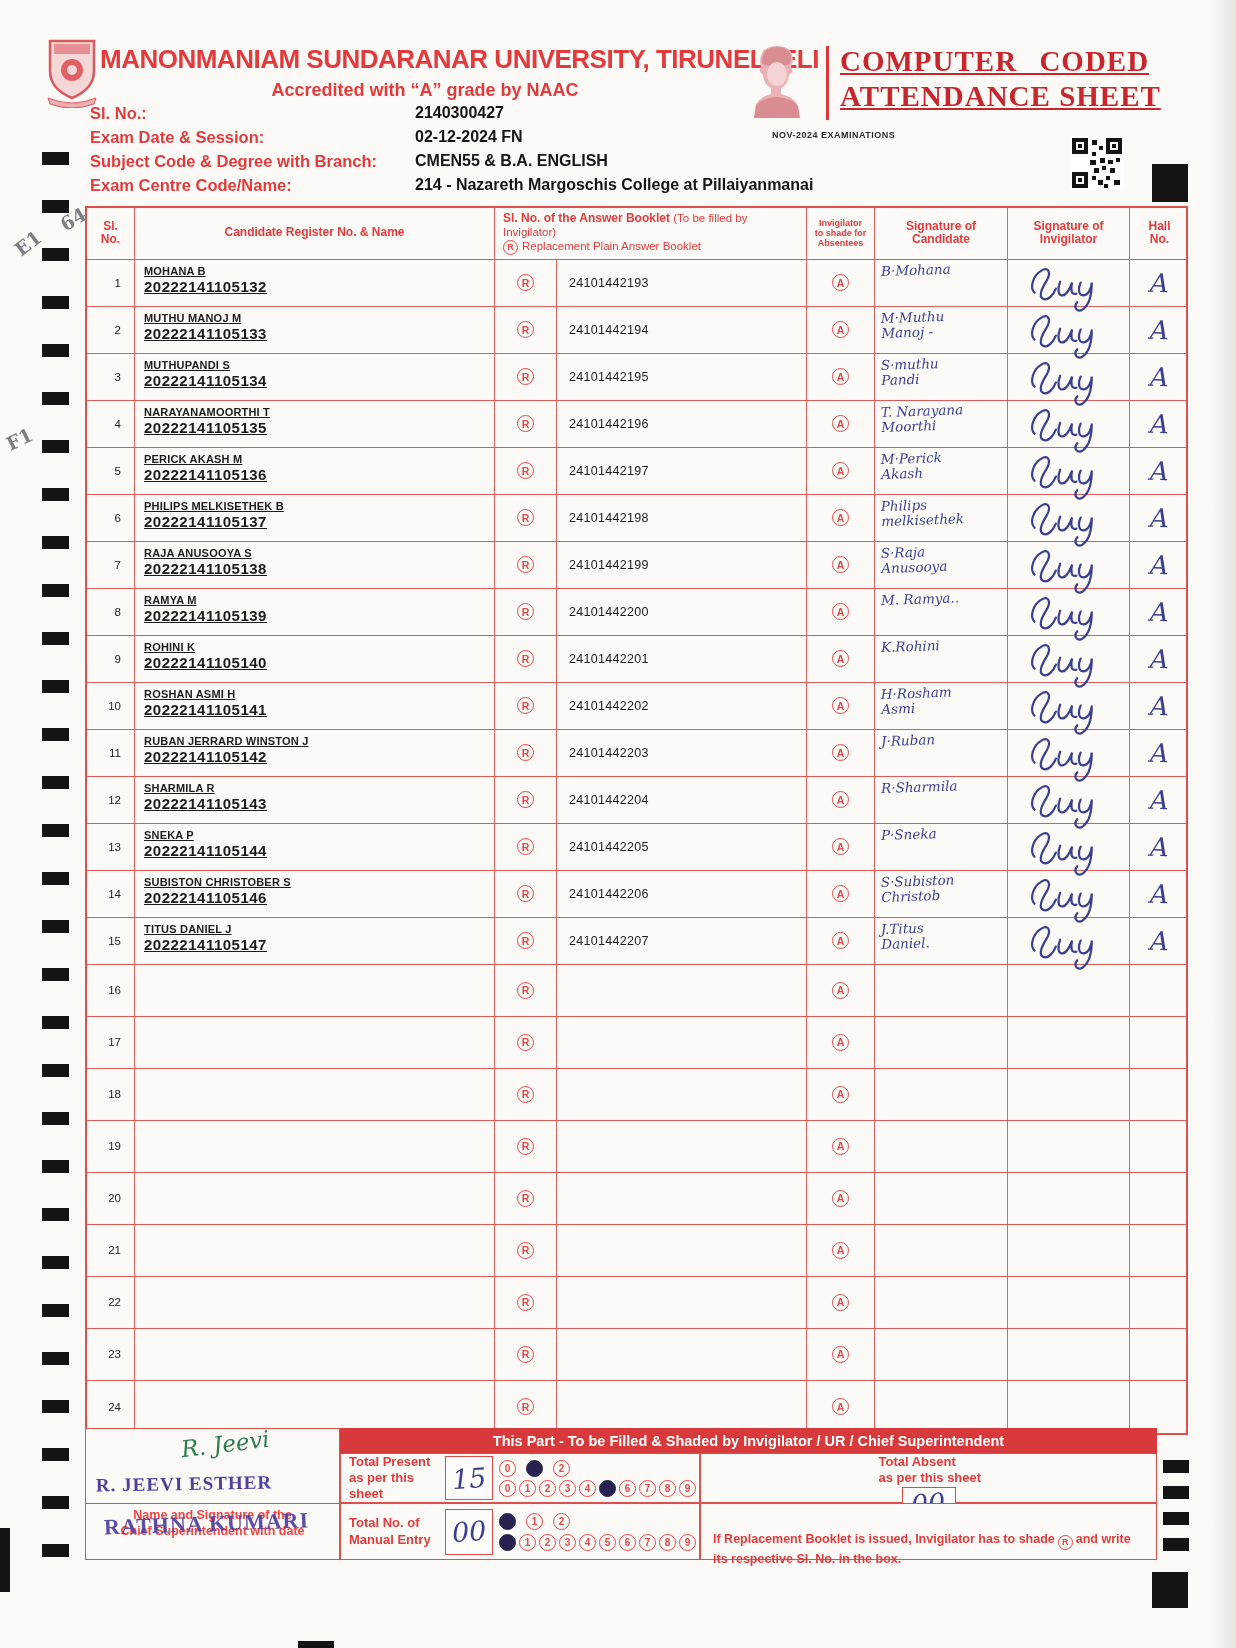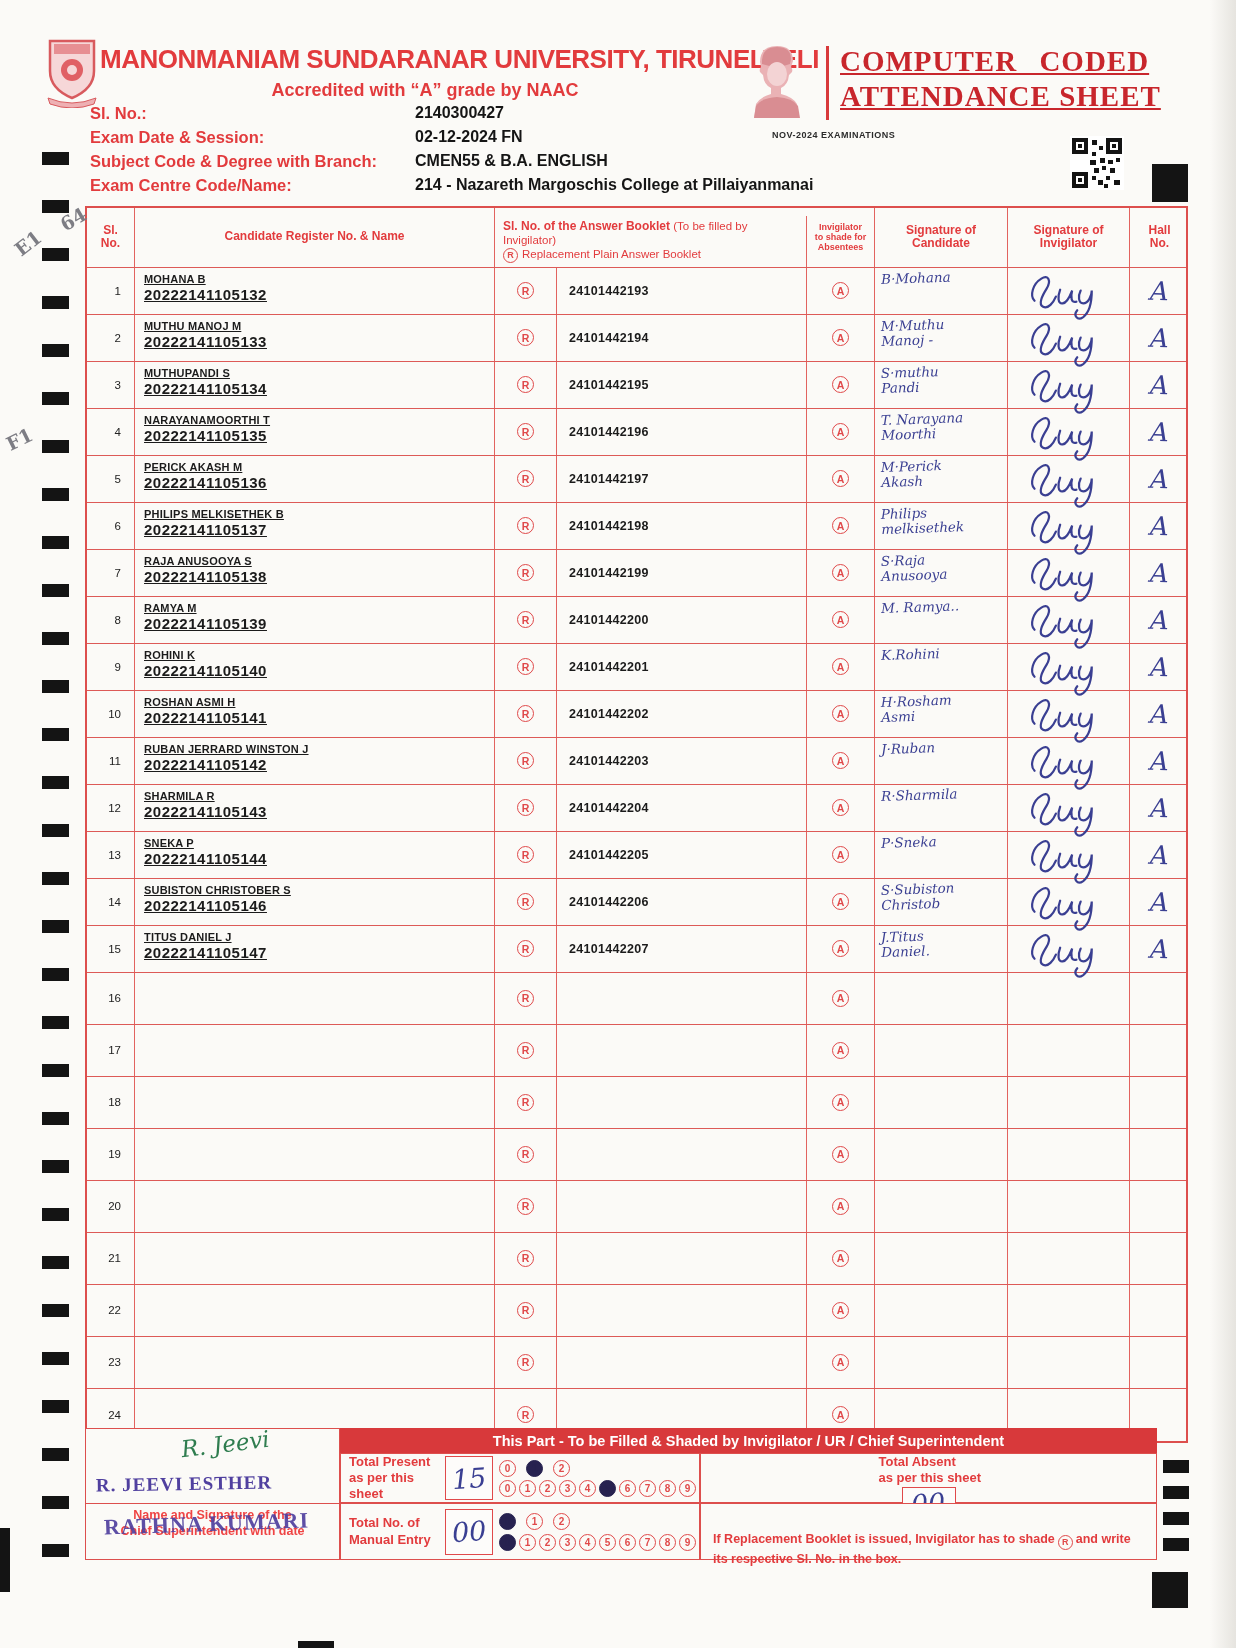--- a/index.html
+++ b/index.html
@@ -28,35 +28,35 @@
   .blk{position:absolute;background:#141414;}
 
   
   .tbl{position:absolute;left:85px;top:206px;width:1103px;border:2px solid #dd4f4d;box-sizing:border-box;}
   .thead{display:grid;grid-template-columns:48px 360px 312px 68px 133px 122px 59px;
         border-bottom:1.5px solid #dd5a57;background:#fbfaf7;}
   .thead>div{border-right:1.2px solid #e2635f;padding:4px 3px;color:#e23b3d;font-weight:bold;
         font-size:12px;display:flex;flex-direction:column;align-items:center;justify-content:center;
         text-align:center;white-space:pre-line;line-height:1.15;box-sizing:border-box;min-height:44px;}
   .thead>div:last-child{border-right:none;}
-  .thead .booklet-h{align-items:center;text-align:left;padding-left:8px;margin-top:8px;}
+  .thead .booklet-h{align-items:center;text-align:left;padding-left:8px;}
   .thead .booklet-h .lt{font-weight:normal;font-size:11.5px;}
   .thead .shade-h{font-size:9px;}
   .trow{display:grid;grid-template-columns:48px 360px 62px 250px 68px 133px 122px 59px;
         height:47px;border-bottom:1.2px solid #dd5a57;box-sizing:border-box;}
   .trow.empty{height:52px;}
   .trow:last-child{border-bottom:none;}
   .trow>div{border-right:1.2px solid #e2635f;box-sizing:border-box;position:relative;overflow:visible;}
   .trow>div:last-child{border-right:none;}
   .c-sl{display:flex;align-items:center;justify-content:flex-end;padding-right:13px;font-size:11.5px;color:#222;}
   .c-name{padding:5px 0 0 9px;text-decoration:underline;}
   .cand-name{font-size:11px;font-weight:bold;letter-spacing:0.2px;}
   .cand-reg{font-size:15px;font-weight:bold;letter-spacing:0.5px;margin-top:1px;}
   .c-center{display:flex;align-items:center;justify-content:center;}
-  .c-bno{display:flex;align-items:center;padding-left:12px;font-size:12.5px;font-weight:bold;letter-spacing:0.3px;text-align:center;}
+  .c-bno{display:flex;align-items:center;padding-left:12px;font-size:12.5px;font-weight:normal;letter-spacing:0.3px;text-align:center;}
   .circ{display:inline-flex;align-items:center;justify-content:center;width:17px;height:17px;
         border:1.4px solid #e0494a;border-radius:50%;color:#e0494a;font-size:10.5px;font-weight:bold;box-sizing:border-box;}
   .hand{font-family:"DejaVu Serif",serif;font-style:italic;color:#3a3f92;}
   .sig-text{font-size:13.5px;line-height:1.1;white-space:pre-line;transform:rotate(-2deg);padding:2px 0 0 6px;}
   .squig{position:absolute;left:18px;top:-2px;}
   .hall-letter{font-size:26px;transform:rotate(2deg);}
 
   
   .fcell{position:absolute;border:1.5px solid #dd4f4d;box-sizing:border-box;background:#fbfaf7;}
   .band{position:absolute;left:340px;top:1428px;width:817px;height:25px;background:#d8393b;color:#fff;

